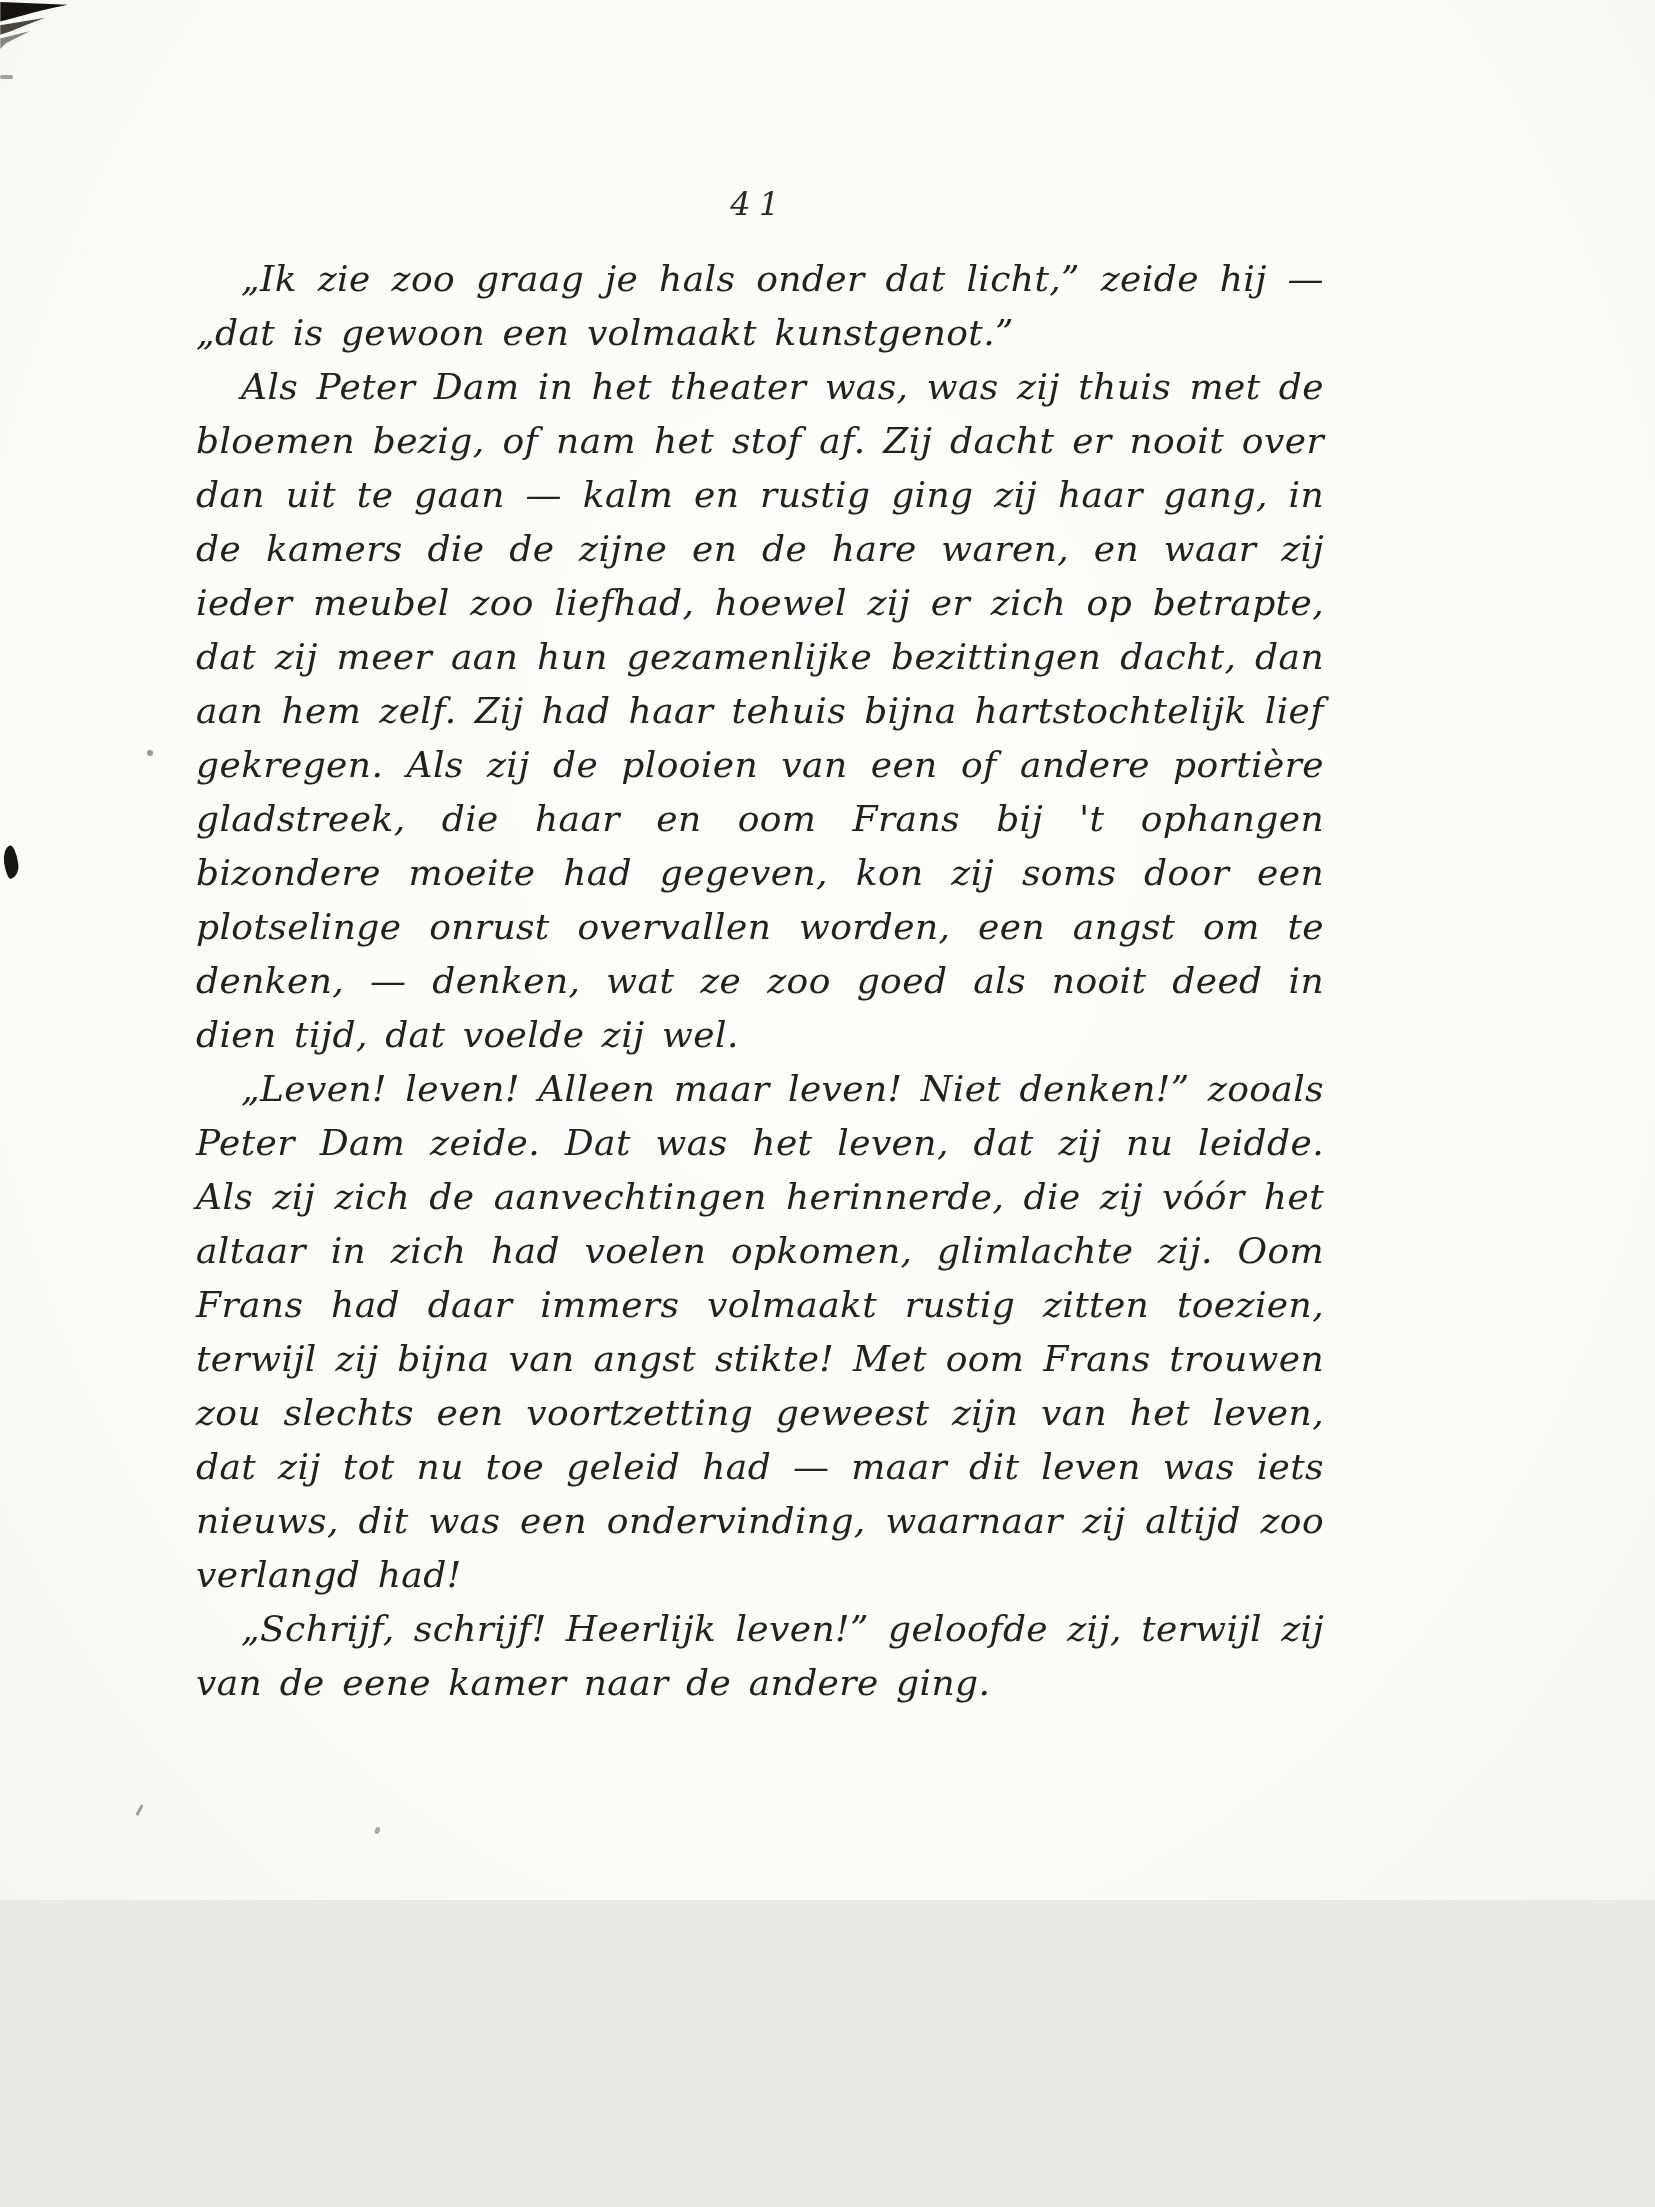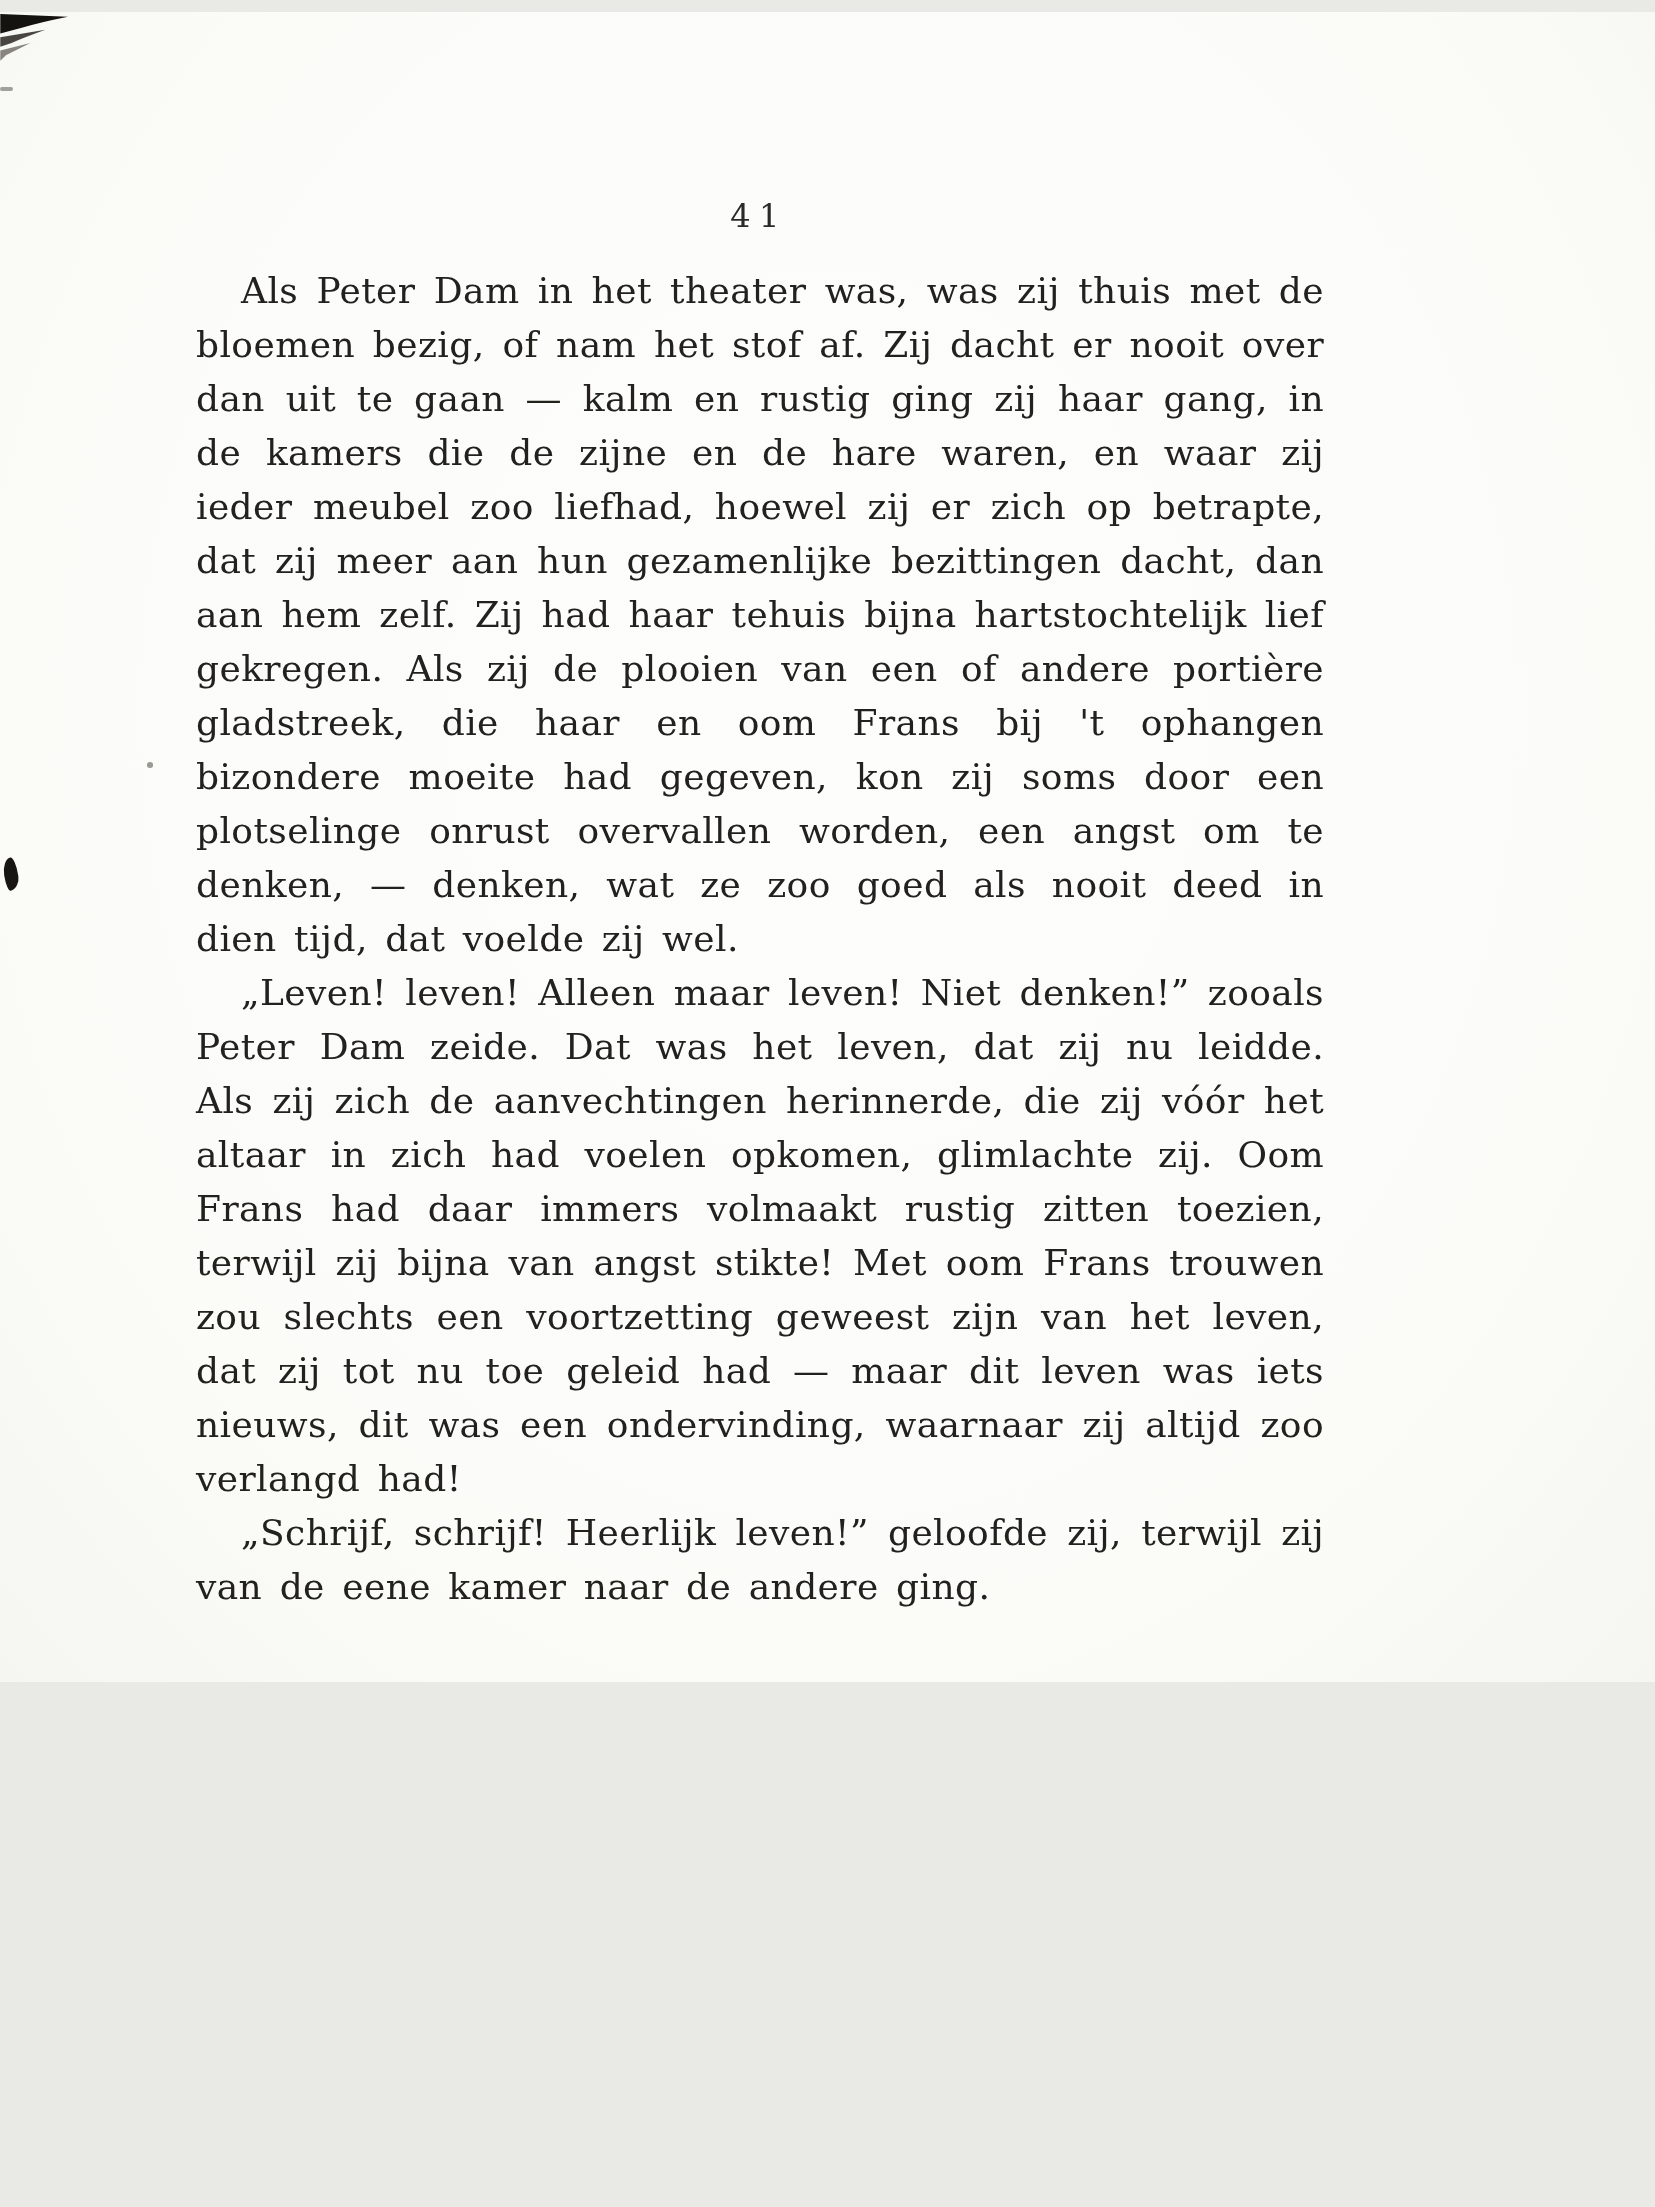--- a/index.html
+++ b/index.html
@@ -2,27 +2,28 @@
 <html style="font-size:15px"><head>
 <meta charset="utf-8">
 <title>Scanned book page</title>
 <style>
   * { margin: 0; padding: 0; box-sizing: border-box; }
   html, body { background: #e9e9e6; }
 
   .page {
     position: relative;
     width: 1655px;
-    height: 1670px;
-    margin: 12px auto;
+    height: 1900px;
+    margin: 0 auto;
     background: #fcfcfa;
     background-image: radial-gradient(ellipse at 50% 42%, #fdfdfc 0%, #fbfbf8 70%, #f5f5f1 100%);
     overflow: hidden;
     font-family: "DejaVu Serif", "Liberation Serif", serif;
     color: #232220;
+    font-style: italic;
   }
 
   .page-number {
     position: absolute;
     top: 185px;
     left: 196px;
     width: 1126px;
     text-align: center;
     font-size: 32px;
     letter-spacing: 8.5px;
@@ -130,19 +131,20 @@
   <div class="speck speck-dot-1"></div>
   <div class="speck speck-dot-2"></div>
   <div class="speck speck-tick-1"></div>
   <div class="speck speck-tick-2"></div>
   <div class="bottom-line-v"></div>
   <div class="bottom-line-h"></div>
 
   <div class="page-number">41</div>
 
   <div class="text-block">
+    <p>„Ik zie zoo graag je hals onder dat licht,” zeide hij — „dat is gewoon een volmaakt kunstgenot.”</p>
     <p>Als Peter Dam in het theater was, was zij thuis met de bloemen bezig, of nam het stof af. Zij dacht er nooit over dan uit te gaan — kalm en rustig ging zij haar gang, in de kamers die de zijne en de hare waren, en waar zij ieder meubel zoo liefhad, hoewel zij er zich op betrapte, dat zij meer aan hun gezamenlijke bezittingen dacht, dan aan hem zelf. Zij had haar tehuis bijna hartstochtelijk lief gekregen. Als zij de plooien van een of andere portière gladstreek, die haar en oom Frans bij 't ophangen bizondere moeite had gegeven, kon zij soms door een plotselinge onrust overvallen worden, een angst om te denken, — denken, wat ze zoo goed als nooit deed in dien tijd, dat voelde zij wel.</p>
     <p>„Leven! leven! Alleen maar leven! Niet denken!” zooals Peter Dam zeide. Dat was het leven, dat zij nu leidde. Als zij zich de aanvechtingen herinnerde, die zij vóór het altaar in zich had voelen opkomen, glimlachte zij. Oom Frans had daar immers volmaakt rustig zitten toezien, terwijl zij bijna van angst stikte! Met oom Frans trouwen zou slechts een voortzetting geweest zijn van het leven, dat zij tot nu toe geleid had — maar dit leven was iets nieuws, dit was een ondervinding, waarnaar zij altijd zoo verlangd had!</p>
     <p>„Schrijf, schrijf! Heerlijk leven!” geloofde zij, terwijl zij van de eene kamer naar de andere ging.</p>
   </div>
 
 </div>
 
 
 </body></html>

